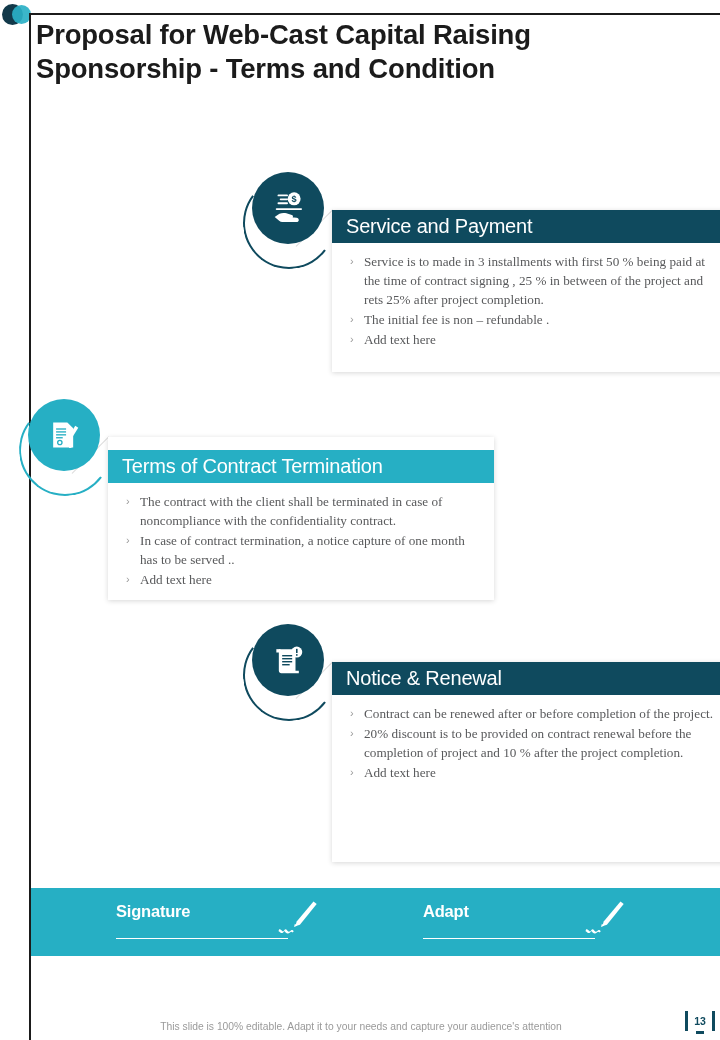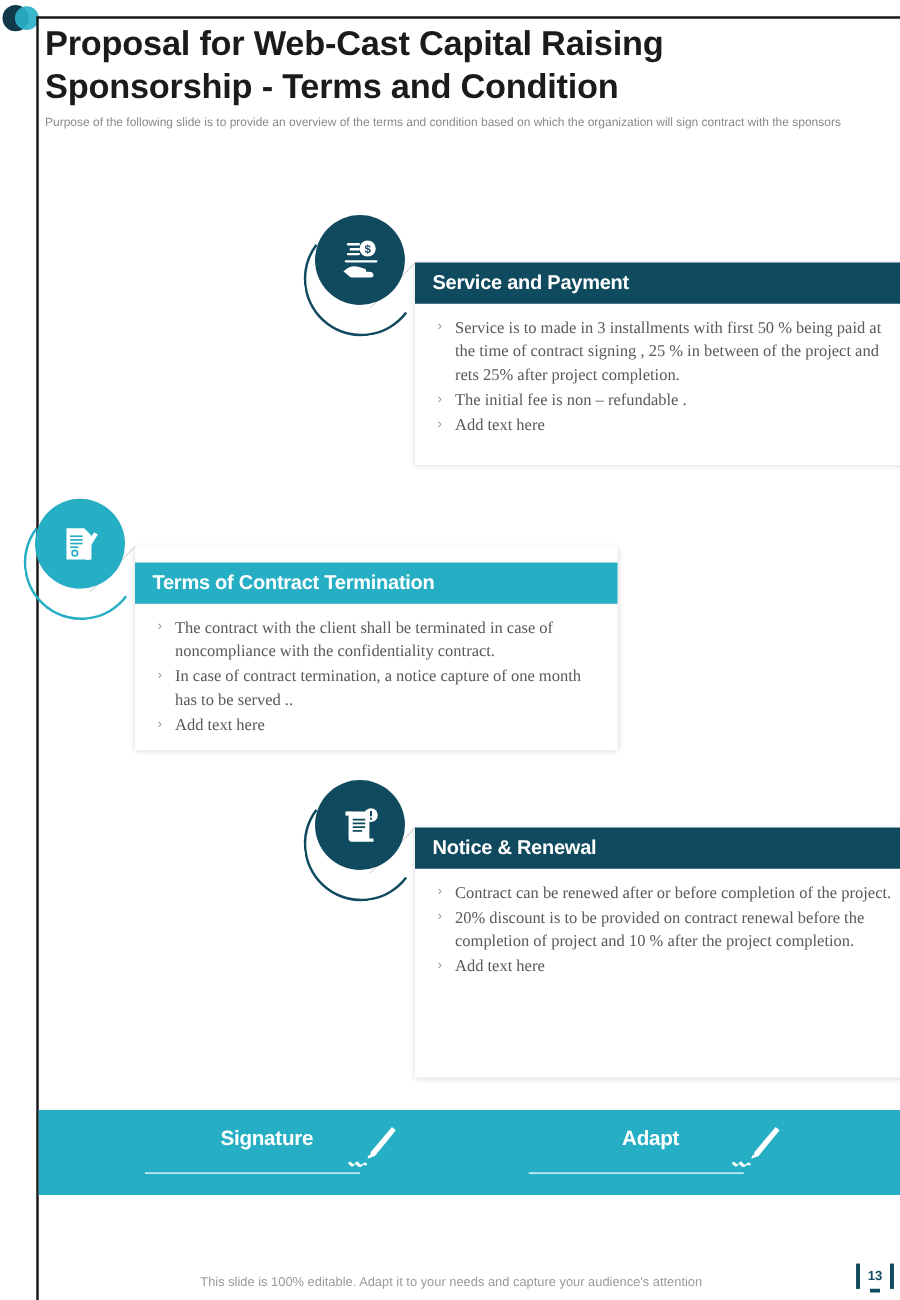--- a/index.html
+++ b/index.html
@@ -136,22 +136,22 @@
     height: 33px;
     display: flex;
     align-items: center;
     padding-left: 14px;
     box-sizing: border-box;
   }
   .card-head.navy { background: #0f4a5e; }
   .card-head.teal  { background: #26afc4; margin-top: 13px; }
   .card-head-text {
     color: #ffffff;
-    font-size: 16px;
-    font-weight: bold;
+    font-size: 20px;
+    font-weight: normal;
     letter-spacing: -0.2px;
   }
   .card-body {
     padding: 9px 12px 10px 18px;
     box-sizing: border-box;
   }
   .bullet-row {
     display: flex;
     align-items: flex-start;
     margin-bottom: 1px;
@@ -178,21 +178,20 @@
     top: 888px;
     width: 689px;
     height: 68px;
     background: #26afc4;
   }
   .sig-field {
     position: absolute;
     top: 14px;
     width: 195px;
     height: 40px;
-    text-align: center;
   }
   .sig-label {
     color: #ffffff;
     font-size: 16.5px;
     font-weight: bold;
     letter-spacing: -0.2px;
   }
   .sig-line {
     position: absolute;
     left: 0;
@@ -267,21 +266,20 @@
 
   <div class="corner-deco">
     <div class="dot-navy"></div>
     <div class="dot-teal"></div>
   </div>
   <div class="top-rule"></div>
   <div class="left-rule"></div>
 
   <div class="title-block">
     <div class="title">Proposal for Web-Cast Capital Raising Sponsorship - Terms and Condition</div>
-    <div class="subtitle">Purpose of the following slide is to provide an overview of the terms and condition based on which the organization will sign contract with the sponsors</div>
   </div>
 
   <div class="block">
 
     <div class="diag-line" style="left:296px; top:246px;"></div>
 
     <div class="icon-arc navy" style="left:243px; top:177px; transform:rotate(-8deg);"></div>
 
     <div class="icon-circle navy" style="left:252px; top:172px;">
       <svg width="42" height="42" viewBox="0 0 48 48" aria-hidden="true">

